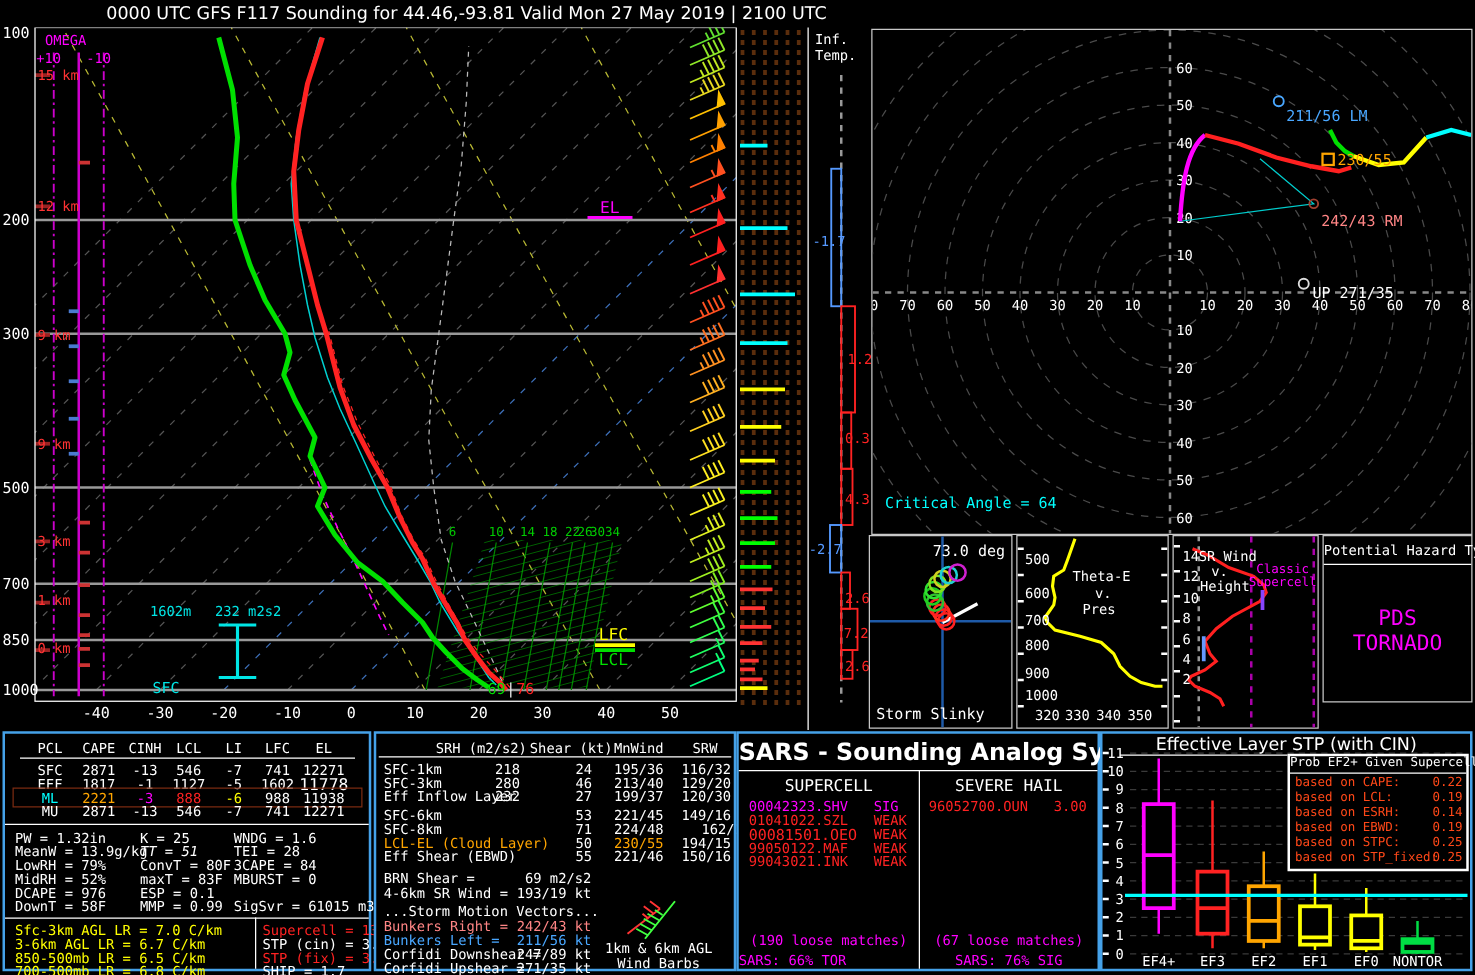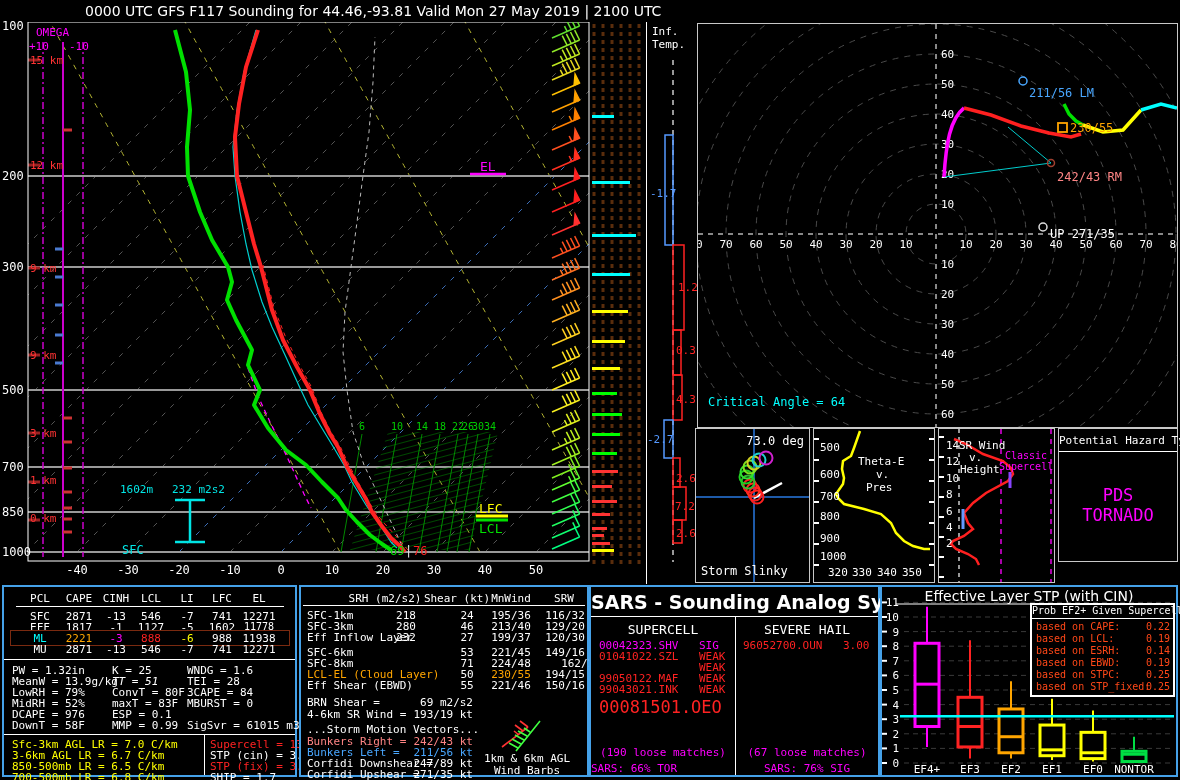--- a/index.html
+++ b/index.html
@@ -554,21 +554,21 @@
       <div class="lb" style="left: 155px; top: 24px; color: rgb(255, 255, 255); font-size: 11px; width: 56px; text-align: center;">-7</div>
       <div class="lb" style="left: 190px; top: 24px; color: rgb(255, 255, 255); font-size: 11px; width: 56px; text-align: center;">741</div>
       <div class="lb" style="left: 227px; top: 24px; color: rgb(255, 255, 255); font-size: 11px; width: 56px; text-align: center;">12271</div>
       <div></div>
       <div class="lb" style="left: 8px; top: 35px; color: rgb(255, 255, 255); font-size: 11px; width: 56px; text-align: center;">EFF</div>
       <div class="lb" style="left: 47px; top: 35px; color: rgb(255, 255, 255); font-size: 11px; width: 56px; text-align: center;">1817</div>
       <div class="lb" style="left: 84px; top: 35px; color: rgb(255, 255, 255); font-size: 11px; width: 56px; text-align: center;">-1</div>
       <div class="lb" style="left: 119px; top: 35px; color: rgb(255, 255, 255); font-size: 11px; width: 56px; text-align: center;">1127</div>
       <div class="lb" style="left: 155px; top: 35px; color: rgb(255, 255, 255); font-size: 11px; width: 56px; text-align: center;">-5</div>
       <div class="lb" style="left: 190px; top: 35px; color: rgb(255, 255, 255); font-size: 11px; width: 56px; text-align: center;">1602</div>
-      <div class="lb" style="left: 227px; top: 35px; color: rgb(255, 255, 255); font-size: 10px; width: 56px; text-align: center;">11778</div>
+      <div class="lb" style="left: 227px; top: 35px; color: rgb(255, 255, 255); font-size: 13px; width: 56px; text-align: center;">11778</div>
       <div style="position: absolute; left: 6px; top: 43px; width: 278px; height: 14px; border: 1px solid rgb(122, 42, 16);"></div>
       <div class="lb" style="left: 8px; top: 46px; color: rgb(0, 255, 255); font-size: 11px; width: 56px; text-align: center;">ML</div>
       <div class="lb" style="left: 47px; top: 46px; color: rgb(255, 165, 0); font-size: 11px; width: 56px; text-align: center;">2221</div>
       <div class="lb" style="left: 84px; top: 46px; color: rgb(255, 0, 255); font-size: 11px; width: 56px; text-align: center;">-3</div>
       <div class="lb" style="left: 119px; top: 46px; color: rgb(255, 34, 34); font-size: 11px; width: 56px; text-align: center;">888</div>
       <div class="lb" style="left: 155px; top: 46px; color: rgb(255, 255, 0); font-size: 11px; width: 56px; text-align: center;">-6</div>
       <div class="lb" style="left: 190px; top: 46px; color: rgb(255, 255, 255); font-size: 11px; width: 56px; text-align: center;">988</div>
       <div class="lb" style="left: 227px; top: 46px; color: rgb(255, 255, 255); font-size: 11px; width: 56px; text-align: center;">11938</div>
       <div></div>
       <div class="lb" style="left: 8px; top: 57px; color: rgb(255, 255, 255); font-size: 11px; width: 56px; text-align: center;">MU</div>
@@ -676,21 +676,21 @@
     <div class="lb" style="left:0;top:176px;width:144px;text-align:left;color:#ff00ff;">SARS: 66% TOR</div>
     <div class="lb" style="left:145px;top:160px;width:142px;text-align:center;color:#ff00ff;">(67 loose matches)</div>
     <div class="lb" style="left:145px;top:176px;width:142px;text-align:center;color:#ff00ff;">SARS: 76% SIG</div>
   <div></div>
       <div class="lb" style="left: 8px; top: 53px; color: rgb(255, 0, 255); font-size: 11px;">00042323.SHV</div>
       <div class="lb" style="left: 108px; top: 53px; color: rgb(255, 0, 255); font-size: 11px;">SIG</div>
       <div></div>
       <div class="lb" style="left: 8px; top: 64px; color: rgb(255, 34, 34); font-size: 11px;">01041022.SZL</div>
       <div class="lb" style="left: 108px; top: 64px; color: rgb(255, 34, 34); font-size: 11px;">WEAK</div>
       <div></div>
-      <div class="lb" style="left: 8px; top: 75px; color: rgb(255, 34, 34); font-size: 17px; margin-top: 37px;">00081501.OEO</div>
+      <div class="lb" style="left: 8px; top: 75px; color: rgb(255, 34, 34); font-size: 12px;">00081501.OEO</div>
       <div class="lb" style="left: 108px; top: 75px; color: rgb(255, 34, 34); font-size: 11px;">WEAK</div>
       <div></div>
       <div class="lb" style="left: 8px; top: 86px; color: rgb(255, 34, 34); font-size: 11px;">99050122.MAF</div>
       <div class="lb" style="left: 108px; top: 86px; color: rgb(255, 34, 34); font-size: 11px;">WEAK</div>
       <div></div>
       <div class="lb" style="left: 8px; top: 97px; color: rgb(255, 34, 34); font-size: 11px;">99043021.INK</div>
       <div class="lb" style="left: 108px; top: 97px; color: rgb(255, 34, 34); font-size: 11px;">WEAK</div>
       <div class="lb" style="left: 152px; top: 53px; color: rgb(255, 34, 34); font-size: 11px;">96052700.OUN</div>
       <div class="lb" style="left: 252px; top: 53px; color: rgb(255, 34, 34); font-size: 11px;">3.00</div>
     </div>

